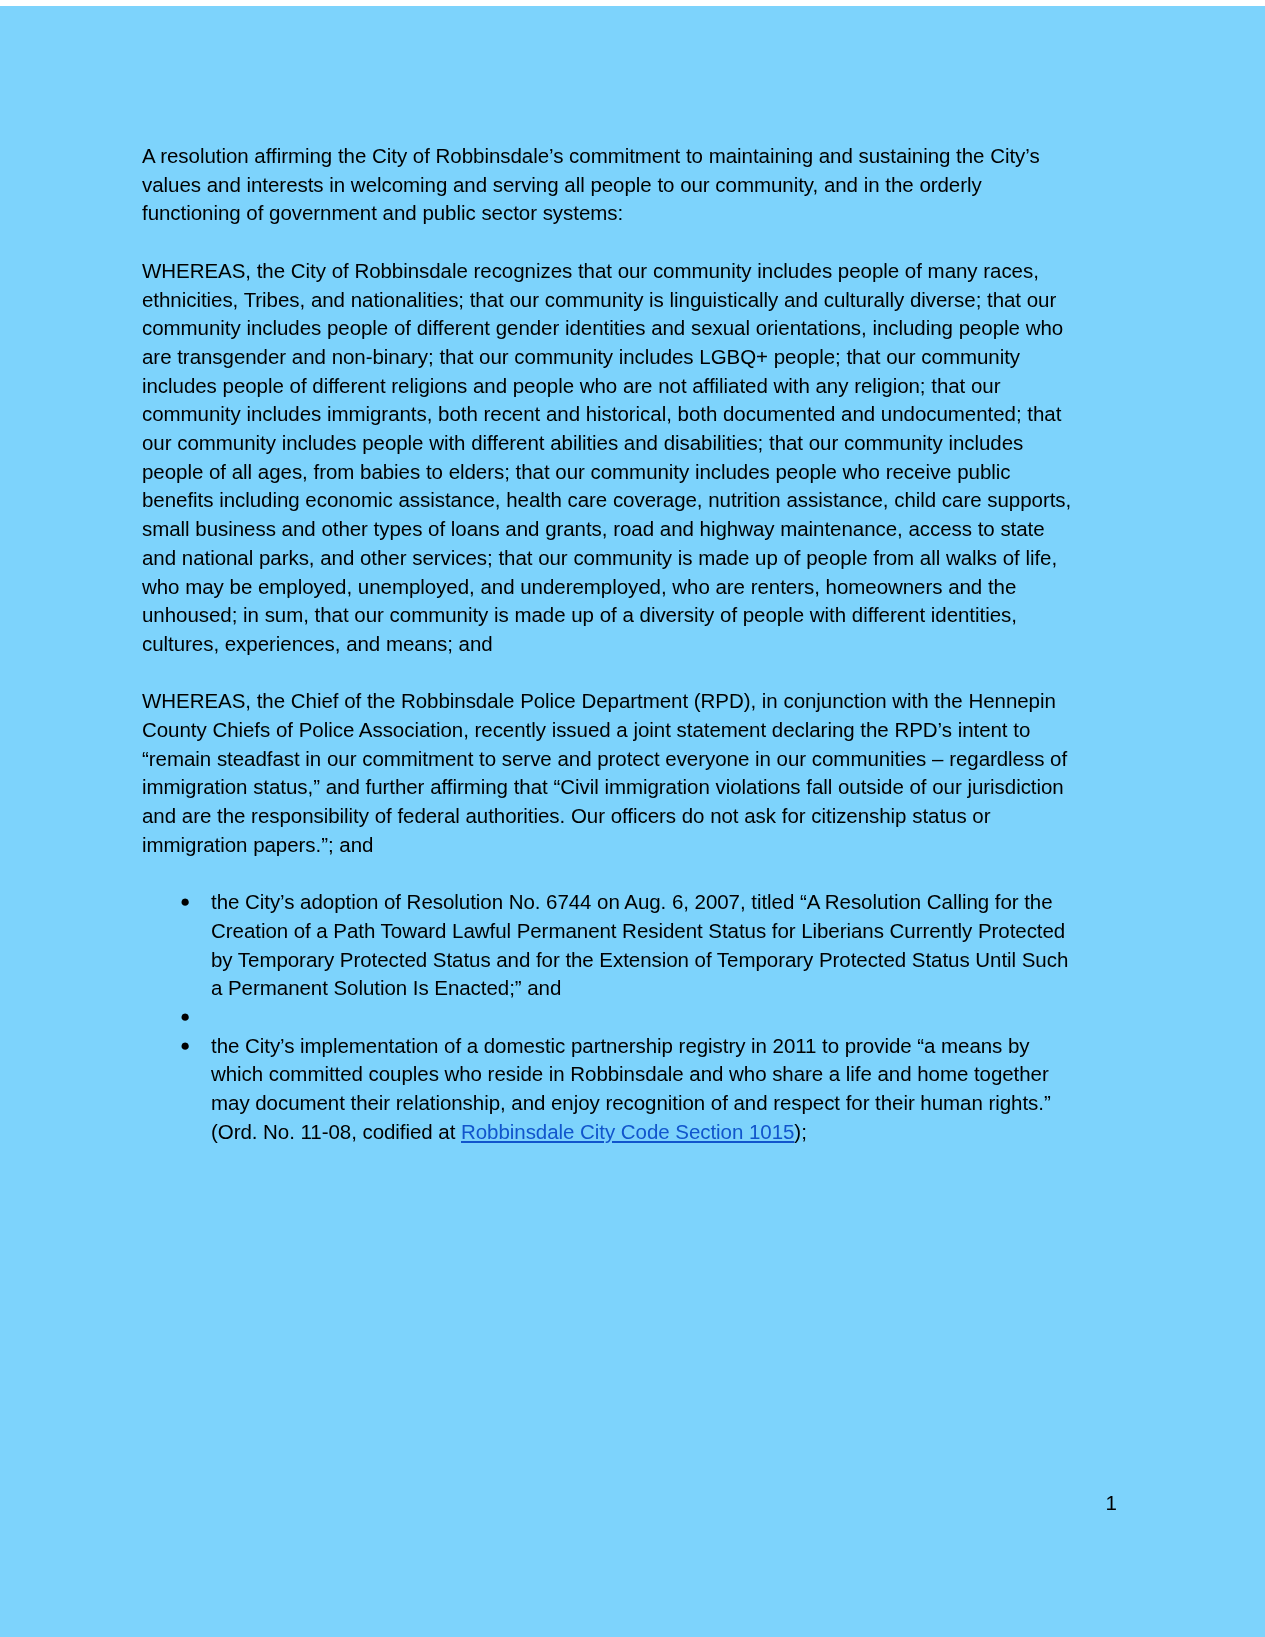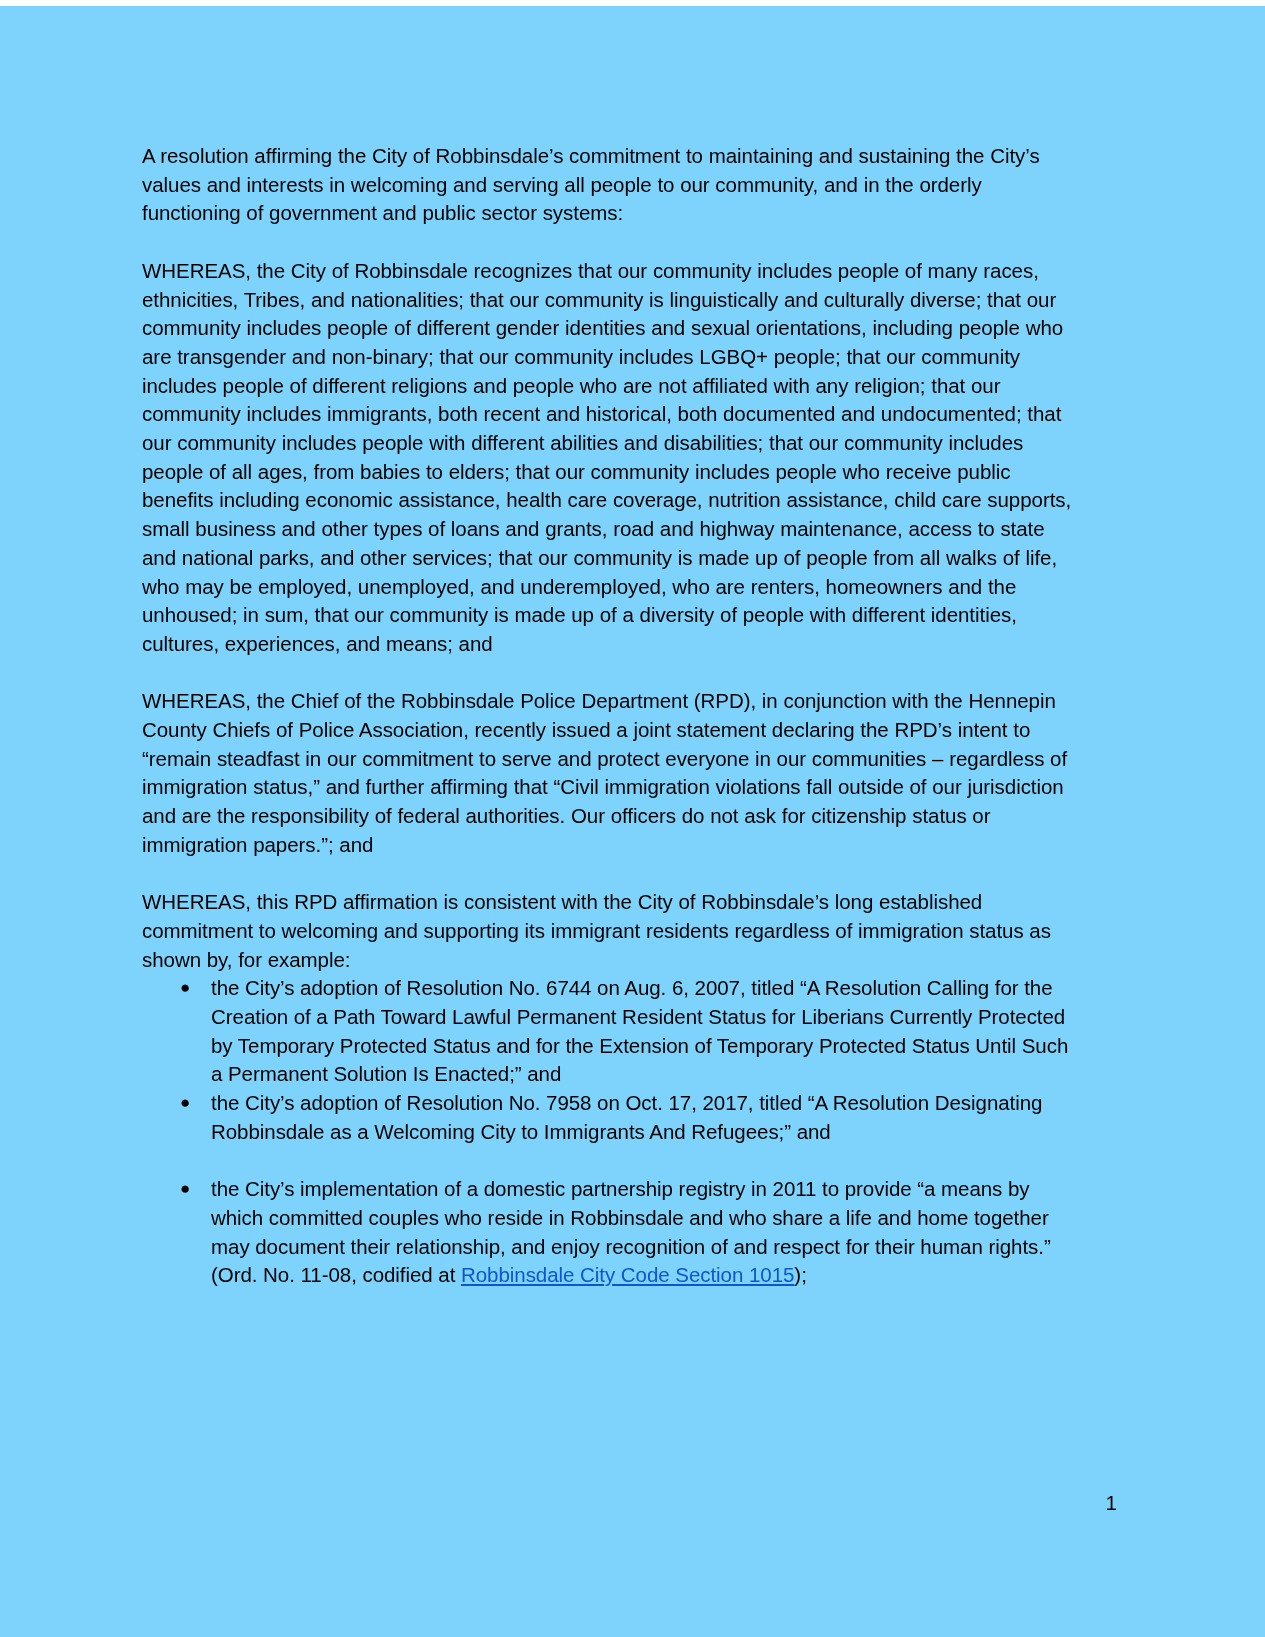--- a/index.html
+++ b/index.html
@@ -82,30 +82,28 @@
 
     <p class="para">A resolution affirming the City of Robbinsdale’s commitment to maintaining and sustaining the City’s values and interests in welcoming and serving all people to our community, and in the orderly functioning of government and public sector systems:</p>
     <div class="gap"></div>
 
     <p class="para">WHEREAS, the City of Robbinsdale recognizes that our community includes people of many races, ethnicities, Tribes, and nationalities; that our community is linguistically and culturally diverse; that our community includes people of different gender identities and sexual orientations, including people who are transgender and non-binary; that our community includes LGBQ+ people; that our community includes people of different religions and people who are not affiliated with any religion; that our community includes immigrants, both recent and historical, both documented and undocumented; that our community includes people with different abilities and disabilities; that our community includes people of all ages, from babies to elders; that our community includes people who receive public benefits including economic assistance, health care coverage, nutrition assistance, child care supports, small business and other types of loans and grants, road and highway maintenance, access to state and national parks, and other services; that our community is made up of people from all walks of life, who may be employed, unemployed, and underemployed, who are renters, homeowners and the unhoused; in sum, that our community is made up of a diversity of people with different identities, cultures, experiences, and means; and</p>
     <div class="gap"></div>
 
     <p class="para">WHEREAS, the Chief of the Robbinsdale Police Department (RPD), in conjunction with the Hennepin County Chiefs of Police Association, recently issued a joint statement declaring the RPD’s intent to “remain steadfast in our commitment to serve and protect everyone in our communities – regardless of immigration status,” and further affirming that “Civil immigration violations fall outside of our jurisdiction and are the responsibility of federal authorities. Our officers do not ask for citizenship status or immigration papers.”; and</p>
     <div class="gap"></div>
 
-    <p class="para">WHEREAS, this RPD affirmation is consistent with the City of Robbinsdale’s long established commitment to welcoming and supporting its immigrant residents regardless of immigration status as shown by, for example:</p>
 
     <ul class="bullets">
       <li>
         <span class="bullet-dot">●</span>
         <span>the City’s adoption of Resolution No. 6744 on Aug. 6, 2007, titled “A Resolution Calling for the Creation of a Path Toward Lawful Permanent Resident Status for Liberians Currently Protected by Temporary Protected Status and for the Extension of Temporary Protected Status Until Such a Permanent Solution Is Enacted;” and</span>
       </li>
       <li>
         <span class="bullet-dot">●</span>
-        <span>the City’s adoption of Resolution No. 7958 on Oct. 17, 2017, titled “A Resolution Designating Robbinsdale as a Welcoming City to Immigrants And Refugees;” and</span>
       </li>
     </ul>
 
     <div class="gap"></div>
 
 
     <ul class="bullets">
       <li>
         <span class="bullet-dot">●</span>
         <span>the City’s implementation of a domestic partnership registry in 2011 to provide “a means by which committed couples who reside in Robbinsdale and who share a life and home together may document their relationship, and enjoy recognition of and respect for their human rights.” (Ord. No. 11-08, codified at </span><a class="doclink" href="#">Robbinsdale City Code Section 1015</a><span>);</span>

